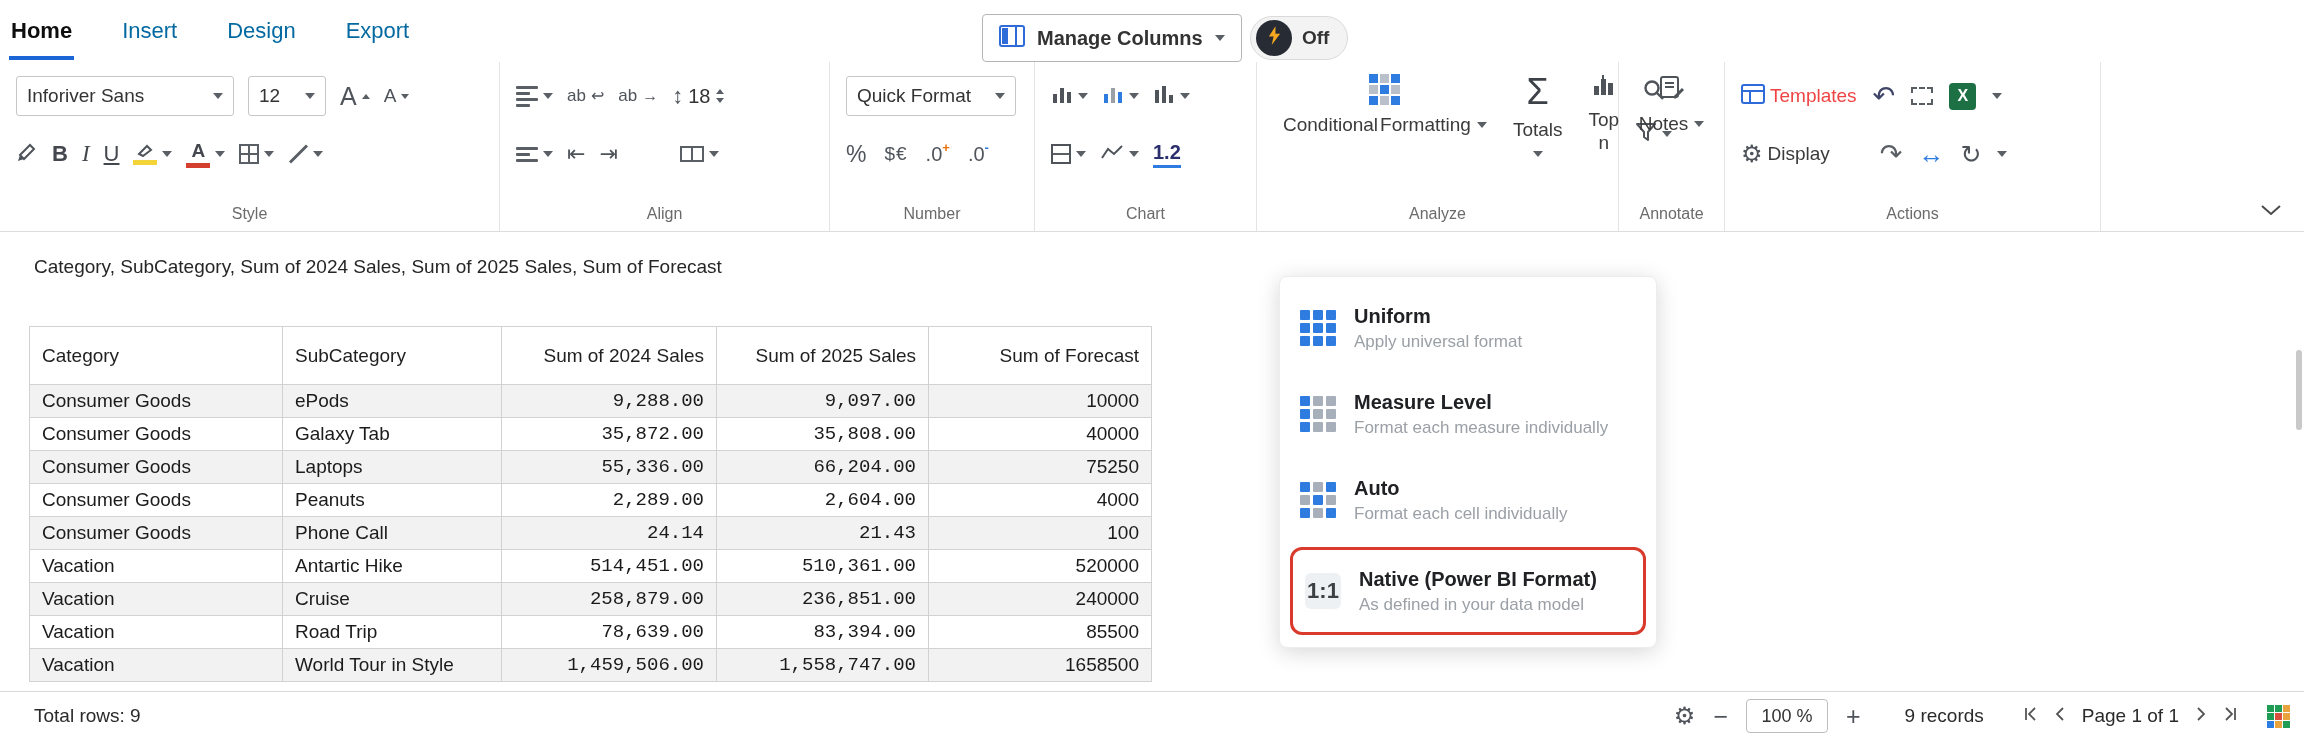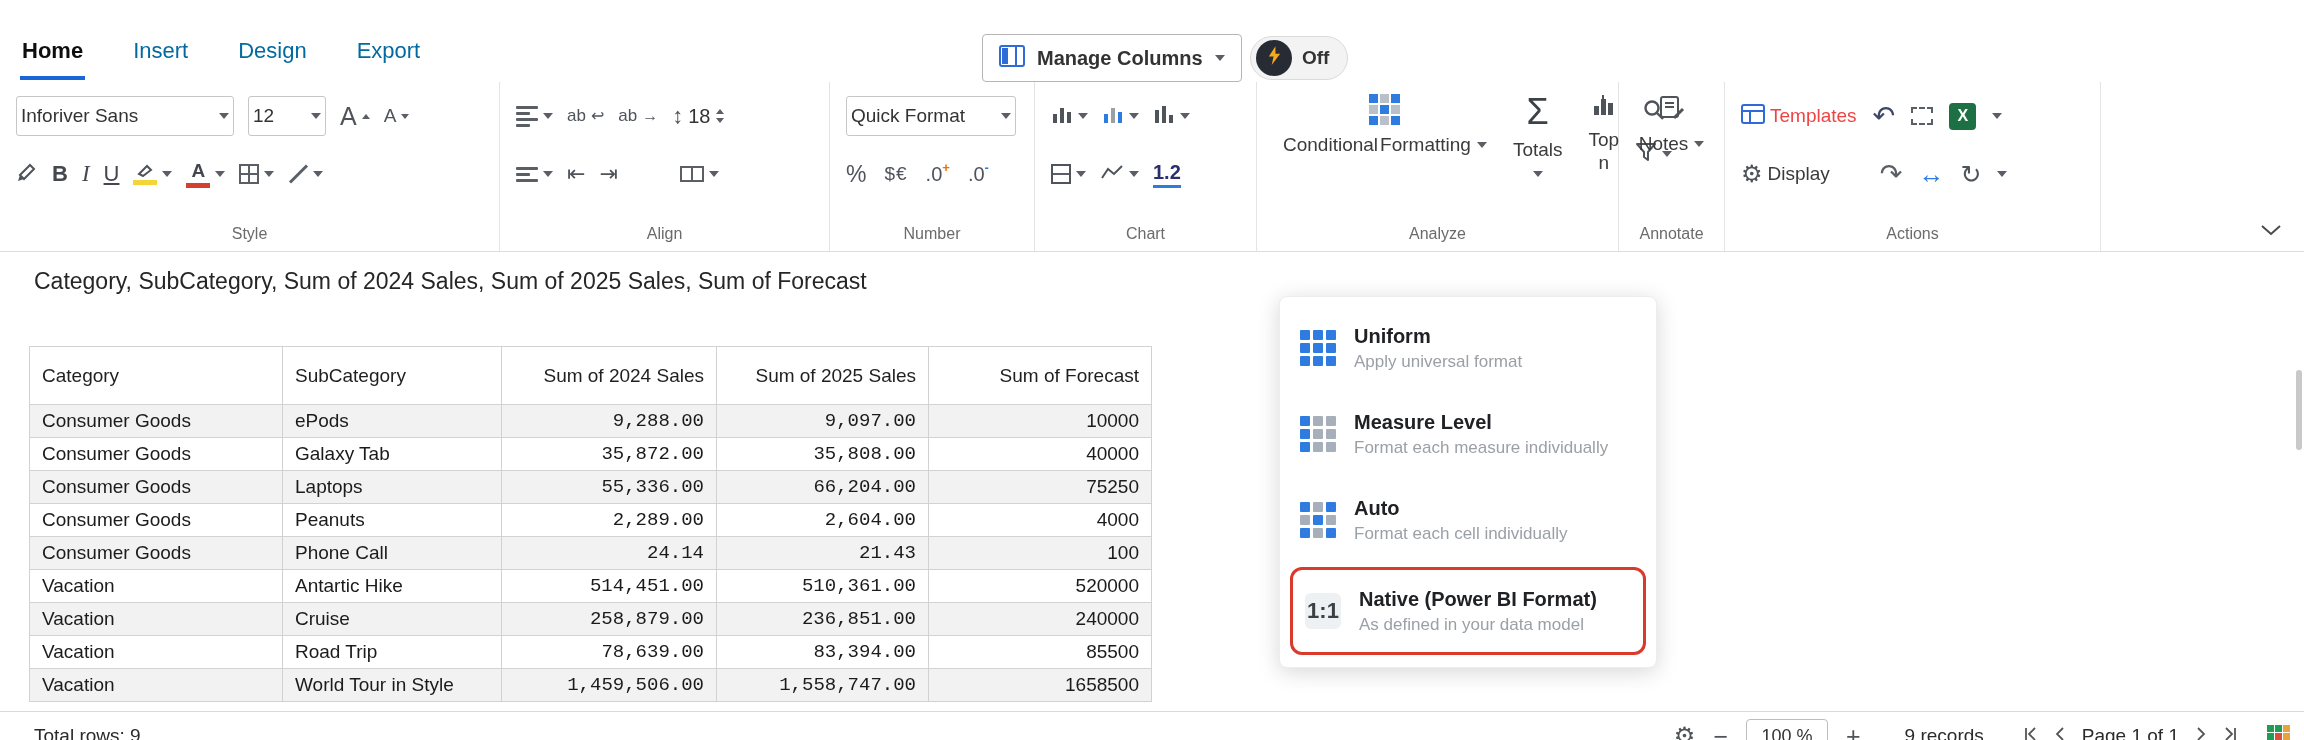--- a/index.html
+++ b/index.html
@@ -2,39 +2,39 @@
 <html><head>
 <meta charset="utf-8">
 <style>
   * { box-sizing: border-box; margin: 0; padding: 0; }
   html,body { width:2304px; height:740px; }
   body { font-family:"Liberation Sans", sans-serif; background:#fff; color:#222; overflow:hidden; }
   .app { position:relative; width:2304px; height:740px; background:#fff; }
 
   
   .ribbon { position:relative; height:232px; border-bottom:1px solid #dcdcdc; background:#fff; }
-  .tabsrow { height:62px; display:flex; align-items:center; padding-left:20px; gap:46px;margin-top:20px; }
+  .tabsrow { height:62px; display:flex; align-items:center; padding-left:9px; gap:46px; }
   .tab { font-size:22px; color:#0369a1; padding:16px 2px; cursor:default; }
   .tab.active { color:#0e0e0e; font-weight:700; border-bottom:4px solid #1a66d6; padding-bottom:12px; }
 
   .mc-btn { position:absolute; left:982px; top:14px; height:48px; display:flex; align-items:center; gap:12px;
             padding:0 16px; border:1px solid #b5b5b5; border-radius:4px; background:#fff; font-size:20px; color:#333; font-weight:600; }
   .off-pill { position:absolute; left:1250px; top:16px; height:44px; border-radius:22px; background:#f3f3f3;
             border:1px solid #dadada; display:flex; align-items:center; gap:10px; padding:0 18px 0 5px; font-size:19px; color:#333; font-weight:700; }
   .bolt-circle { width:36px; height:36px; border-radius:50%; background:#272b33; display:flex; align-items:center; justify-content:center; }
 
   .toolbar { position:absolute; top:62px; left:0; right:0; bottom:0; display:flex; }
   .grp { border-right:1px solid #e4e4e4; display:flex; flex-direction:column; padding:8px 16px 0; }
   .grp:last-of-type { border-right:none; }
   .grp-label { margin-top:auto; text-align:center; font-size:16px; color:#6b6b6b; padding:4px 0 8px; }
   .rows { display:flex; flex-direction:column; gap:6px; }
   .r { display:flex; align-items:center; gap:14px; height:52px; }
 
   .combo { display:flex; align-items:center; justify-content:space-between; border:1px solid #c6c6c6; border-radius:3px;
-           height:40px; padding:0 4px; font-size:19px; color:#333; background:#fff; gap:10px; }
+           height:40px; padding:0 10px; font-size:19px; color:#333; background:#fff; gap:10px; }
   .chev { width:0; height:0; border-left:5px solid transparent; border-right:5px solid transparent; border-top:6px solid #5a5f66; flex:none; }
   .upchev { width:0; height:0; border-left:4px solid transparent; border-right:4px solid transparent; border-bottom:5px solid #5a5f66; }
   .dnchev { width:0; height:0; border-left:4px solid transparent; border-right:4px solid transparent; border-top:5px solid #5a5f66; }
 
   .tbtn { display:flex; align-items:center; gap:5px; color:#4f545b; }
   .abig { font-size:25px; color:#4f545b; }
   .asml { font-size:19px; color:#4f545b; }
   .bld { font-weight:800; font-size:22px; color:#44484e; }
   .itl { font-style:italic; font-family:"Liberation Serif", serif; font-size:23px; color:#44484e; }
   .und { text-decoration:underline; font-size:22px; color:#44484e; }
@@ -71,21 +71,21 @@
             display:flex; align-items:center; justify-content:center; }
   .marquee { width:22px; height:18px; border:2px dashed #5a5f66; flex:none; }
   .undo { font-size:27px; color:#3f4668; line-height:1; }
   .redo { font-size:27px; color:#5a5f66; line-height:1; }
   .lr { font-size:26px; color:#2f7ce0; font-weight:700; line-height:1; }
   .refresh { font-size:25px; color:#4f545b; line-height:1; }
   .gear { font-size:24px; color:#4f545b; line-height:1; }
   .collapse-chev { position:absolute; right:22px; top:202px; }
 
   
-  .headerline { position:absolute; left:34px; top:248px; font-size:23px; color:#262626; }
+  .headerline { position:absolute; left:34px; top:256px; font-size:19px; color:#262626; }
 
   .tbl { position:absolute; left:29px; top:326px; border-collapse:collapse; table-layout:fixed; background:#fff; }
   .tbl th, .tbl td { border:1px solid #d2d2d2; font-weight:400; overflow:hidden; white-space:nowrap; }
   .tbl th { height:58px; font-size:19px; padding:0 12px; background:#fff; color:#1f1f1f; }
   .tbl td { height:33px; font-size:19px; padding:0 12px; color:#1b1b1b; }
   .tl { text-align:left; } .trg { text-align:right;margin-top:40px; }
   .mono { font-family:Liberation Mono, monospace; font-size:18px; }
   .tbl tbody tr:nth-child(odd) { background:#f2f2f2; }
 
   

